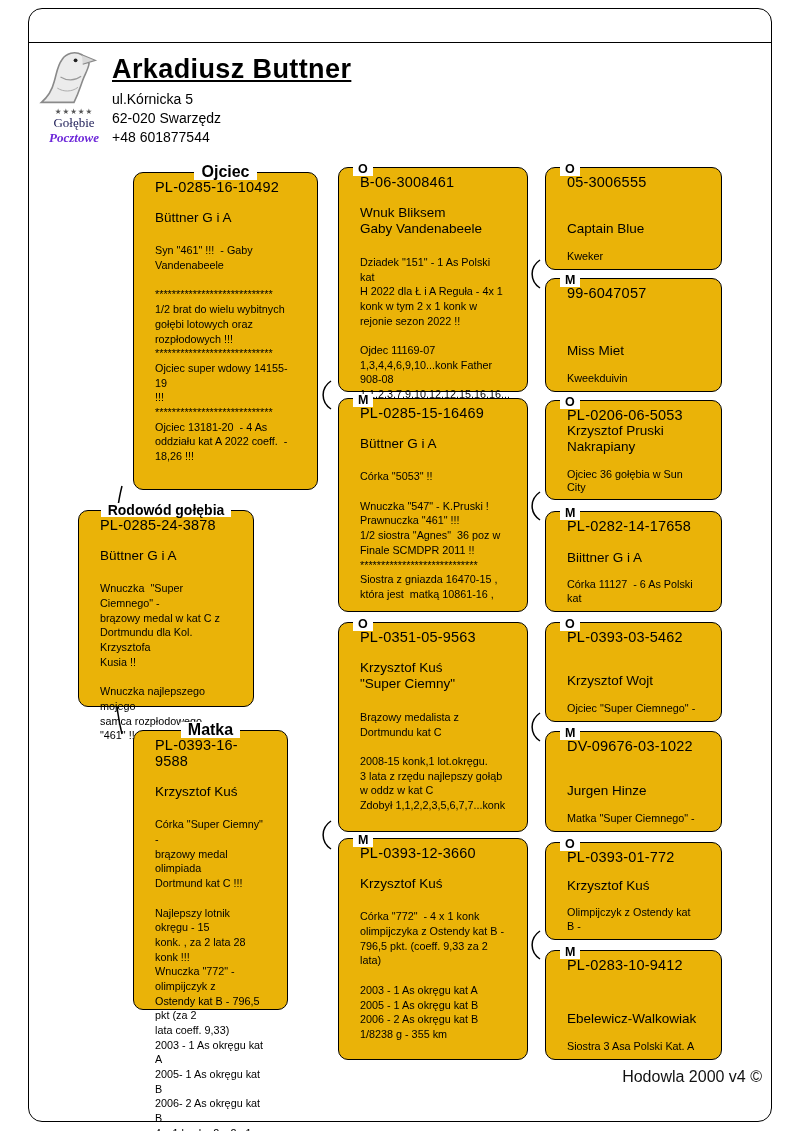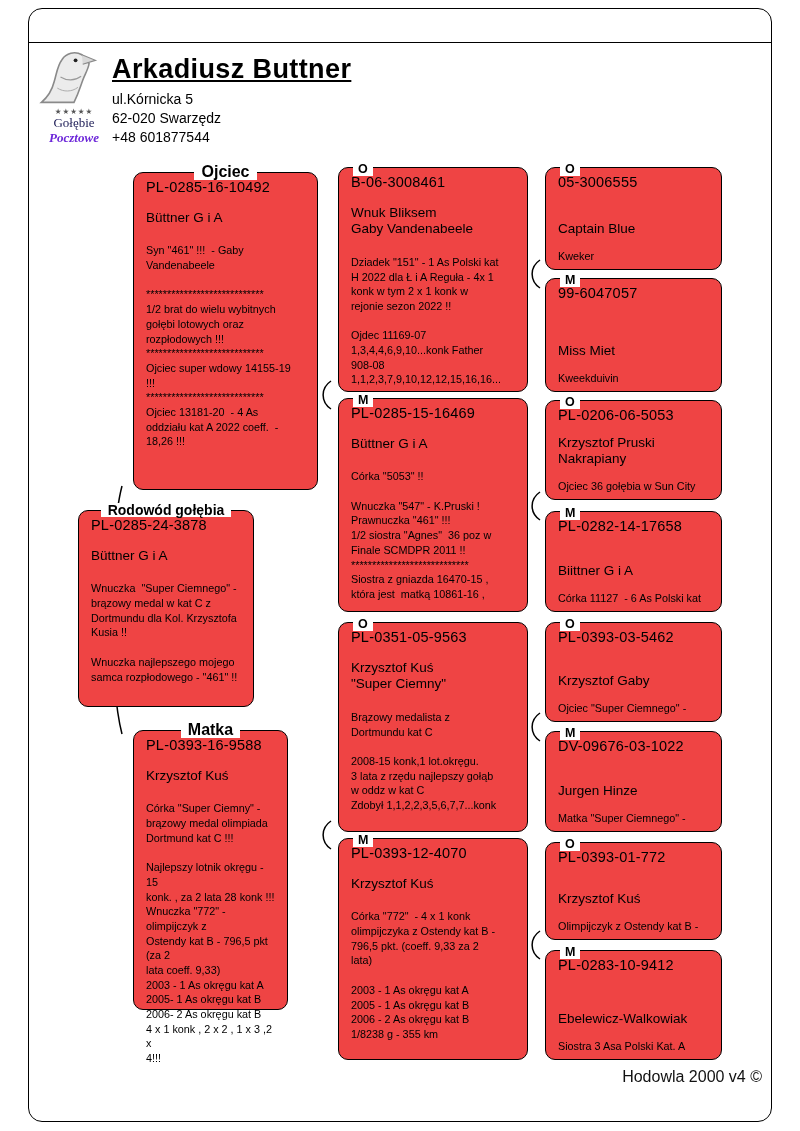--- a/index.html
+++ b/index.html
@@ -13,22 +13,22 @@
   
   .brand{position:absolute;left:34px;top:50px;width:80px;text-align:center}
   .brand-stars{font-size:7.5px;letter-spacing:1px;color:#555;line-height:1.1}
   .brand-t1{font-family:"Liberation Serif",serif;font-weight:normal;font-size:13px;color:#22225a;line-height:1.12}
   .brand-t2{font-family:"Liberation Serif",serif;font-weight:bold;font-style:italic;font-size:13px;color:#6d28d9;line-height:1.12}
   .breeder-name{position:absolute;left:112px;top:54px;font-size:27px;font-weight:bold;
        text-decoration:underline;letter-spacing:.4px}
   .breeder-address{position:absolute;left:112px;top:90px;font-size:14px;line-height:1.34}
 
   
-  .pbox{position:absolute;border:1.5px solid #000;border-radius:10px;background:#ef4444;
-        padding:6px 12px;z-index:2}
+  .pbox{position:absolute;border:1.5px solid #000;border-radius:10px;background:#eab308;
+        padding:6px 21px;z-index:2}
   .ring{font-size:14.5px;letter-spacing:.2px}
   .name{font-size:13.5px;margin-top:15px;white-space:pre-wrap;line-height:1.22}
   .pbody{font-size:10.8px;margin-top:17px;white-space:pre-wrap;line-height:1.36}
   .note{font-size:10.8px;white-space:pre-wrap;margin-top:12px;line-height:1.25}
   .g3{display:flex;flex-direction:column}
   .g3 .name{margin-top:0}
   .g3 .spacer{flex:1}
 
   .pbox-label{position:absolute;left:0;right:0;top:-9px;text-align:center;line-height:1;z-index:3}
   .pbox-label span{display:inline-block;background:#fff;padding:0 7px;font-weight:bold;font-size:16px}
@@ -180,21 +180,21 @@
 Dortmundu kat C
 
 2008-15 konk,1 lot.okręgu.
 3 lata z rzędu najlepszy gołąb
 w oddz w kat C
 Zdobył 1,1,2,2,3,5,6,7,7...konk</div>
 </section>
 
 <section class="pbox" style="left:338px;top:838px;width:190px;height:222px">
   <div class="pbox-label small"><span>M</span></div>
-  <div class="ring">PL-0393-12-4070</div>
+  <div class="ring">PL-0393-12-3660</div>
   <div class="name">Krzysztof Kuś</div>
   <div class="pbody">Córka "772"  - 4 x 1 konk
 olimpijczyka z Ostendy kat B -
 796,5 pkt. (coeff. 9,33 za 2
 lata)
 
 2003 - 1 As okręgu kat A
 2005 - 1 As okręgu kat B
 2006 - 2 As okręgu kat B
 1/8238 g - 355 km</div>
@@ -230,21 +230,21 @@
   <div class="ring">PL-0282-14-17658</div>
   <div class="spacer"></div>
   <div class="name">Biittner G i A</div>
   <div class="note">Córka 11127  - 6 As Polski kat</div>
 </section>
 
 <section class="pbox g3" style="left:545px;top:622px;width:177px;height:100px">
   <div class="pbox-label small"><span>O</span></div>
   <div class="ring">PL-0393-03-5462</div>
   <div class="spacer"></div>
-  <div class="name">Krzysztof Gaby</div>
+  <div class="name">Krzysztof Wojt</div>
   <div class="note">Ojciec "Super Ciemnego" -</div>
 </section>
 
 <section class="pbox g3" style="left:545px;top:731px;width:177px;height:101px">
   <div class="pbox-label small"><span>M</span></div>
   <div class="ring">DV-09676-03-1022</div>
   <div class="spacer"></div>
   <div class="name">Jurgen Hinze</div>
   <div class="note">Matka "Super Ciemnego" -</div>
 </section>

